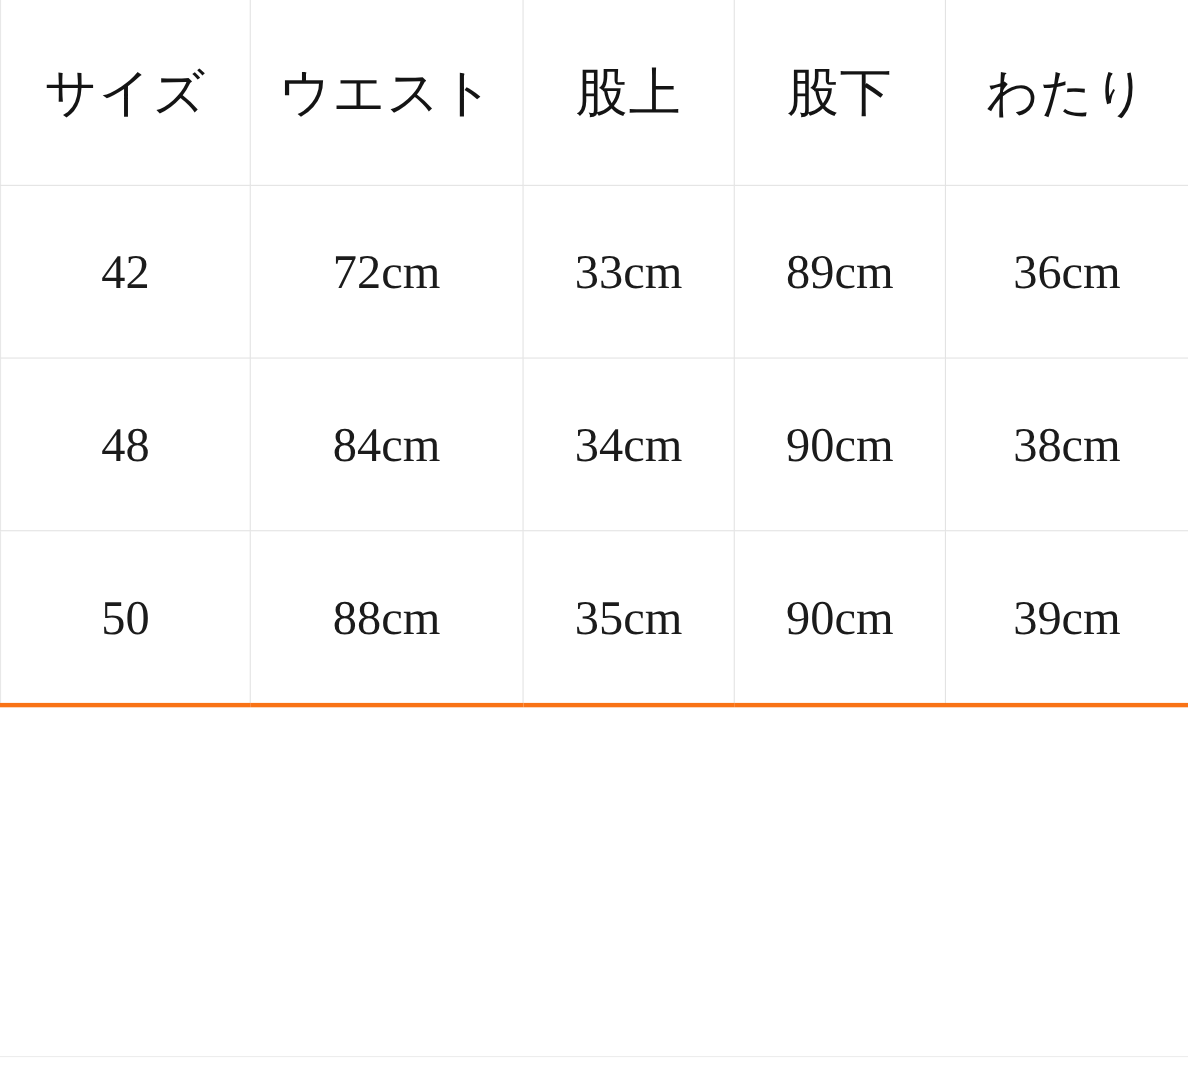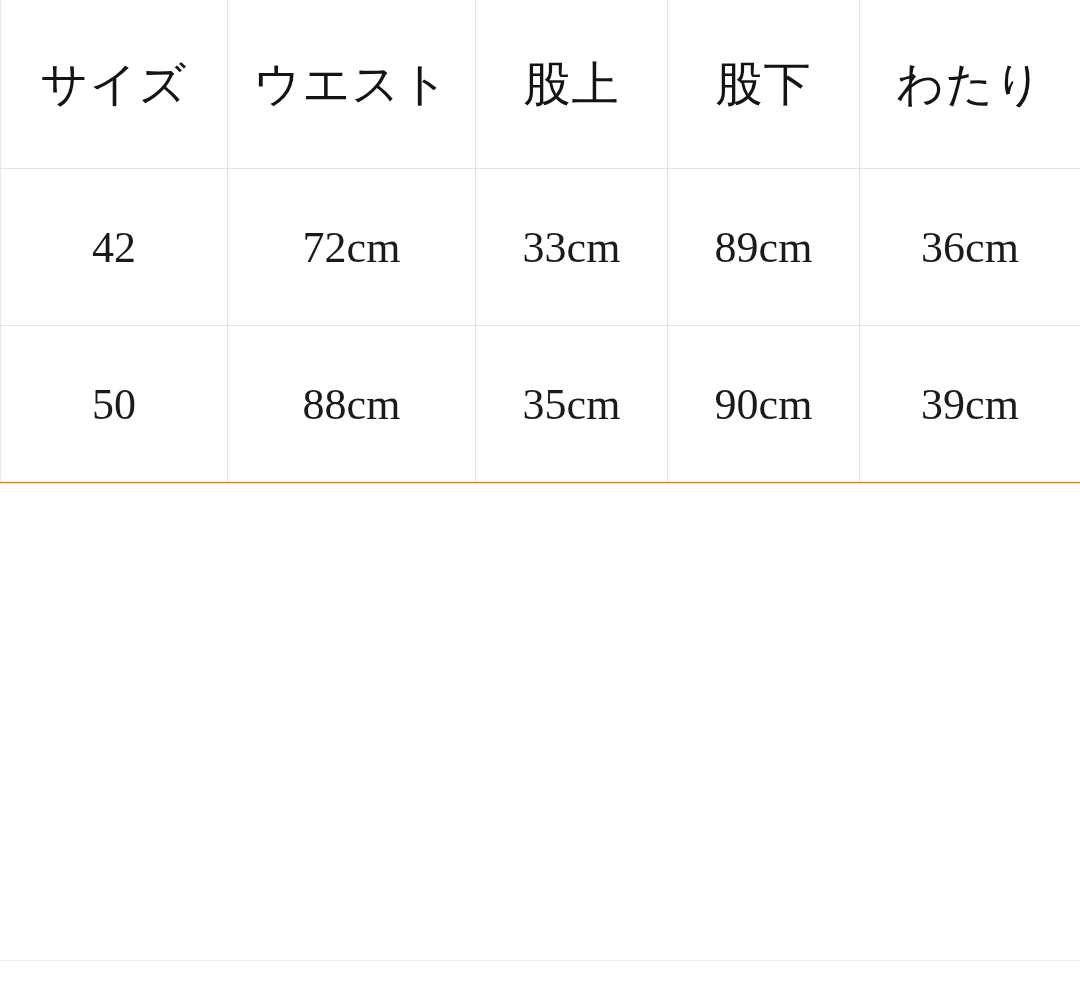--- a/index.html
+++ b/index.html
@@ -49,21 +49,21 @@
     letter-spacing: 1px;
     color: #141414;
     border-bottom: 1px solid #e3e3e3;
   }
   .size-table tbody td {
     height: 156px;
     font-size: 44px;
     color: #1b1b1b;
   }
   .size-table tbody tr:last-child td {
-    border-bottom: 1px solid #f97316;
+    border-bottom: 4px solid #f97316;
   }
   
   .size-table th:first-child,
   .size-table td:first-child {
     border-left: 1px solid #e8e8e8;
   }
   .size-table th:last-child,
   .size-table td:last-child {
     border-right: 1px solid #e8e8e8;
   }
@@ -101,20 +101,27 @@
     </thead>
     <tbody>
       <tr>
         <td>42</td>
         <td>72cm</td>
         <td>33cm</td>
         <td>89cm</td>
         <td>36cm</td>
       </tr>
       <tr>
+        <td>48</td>
+        <td>84cm</td>
+        <td>34cm</td>
+        <td>90cm</td>
+        <td>38cm</td>
+      </tr>
+      <tr>
         <td>50</td>
         <td>88cm</td>
         <td>35cm</td>
         <td>90cm</td>
         <td>39cm</td>
       </tr>
     </tbody>
   </table>
 
   <div class="bottom-strip"></div>

